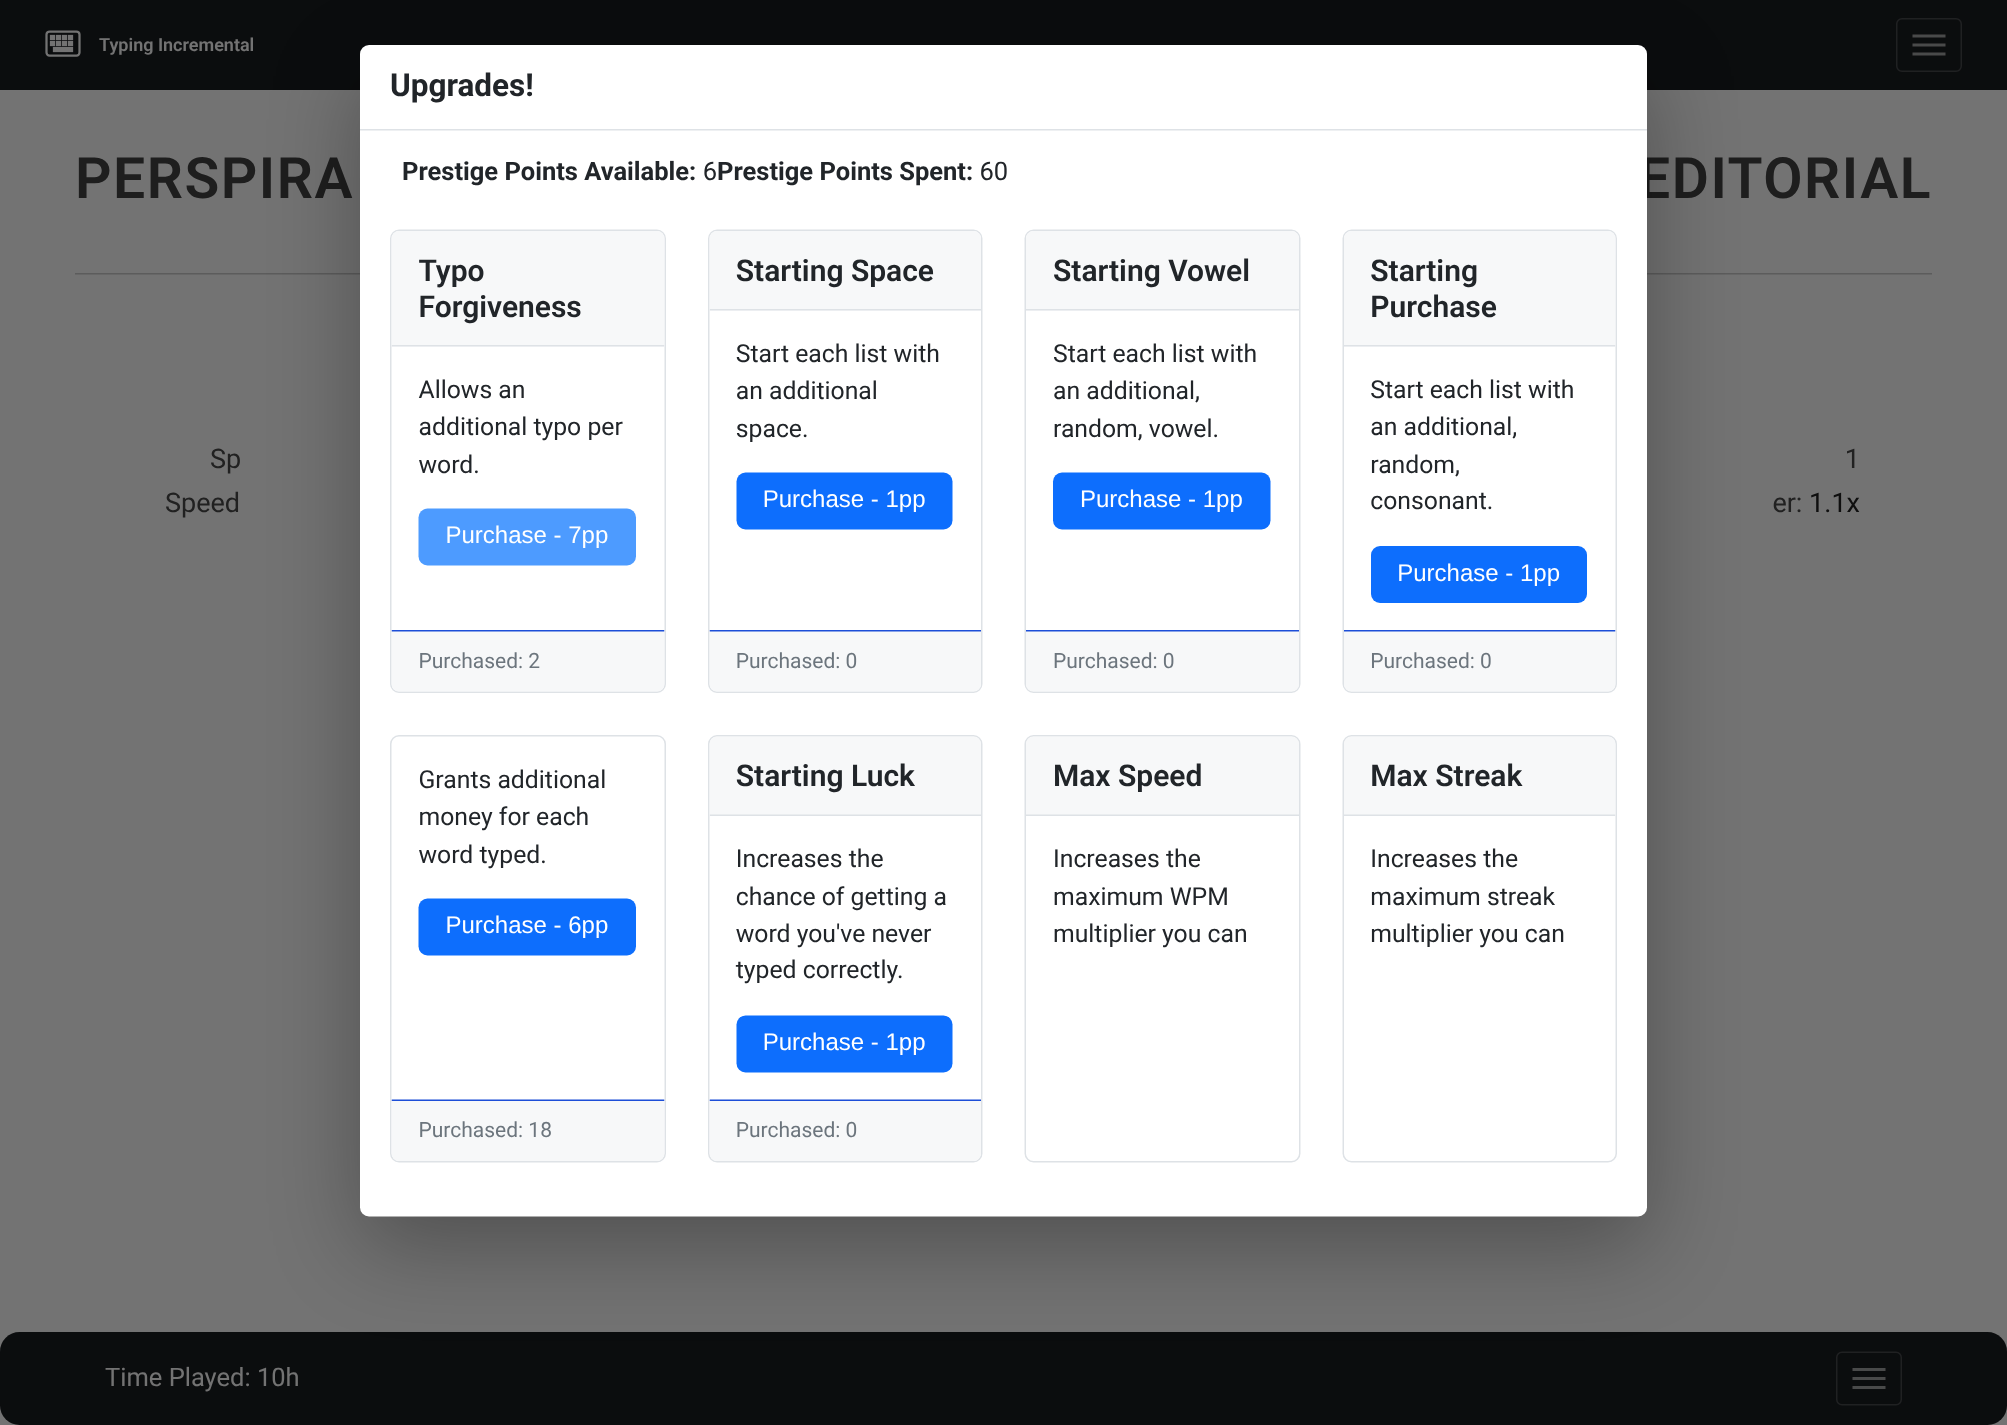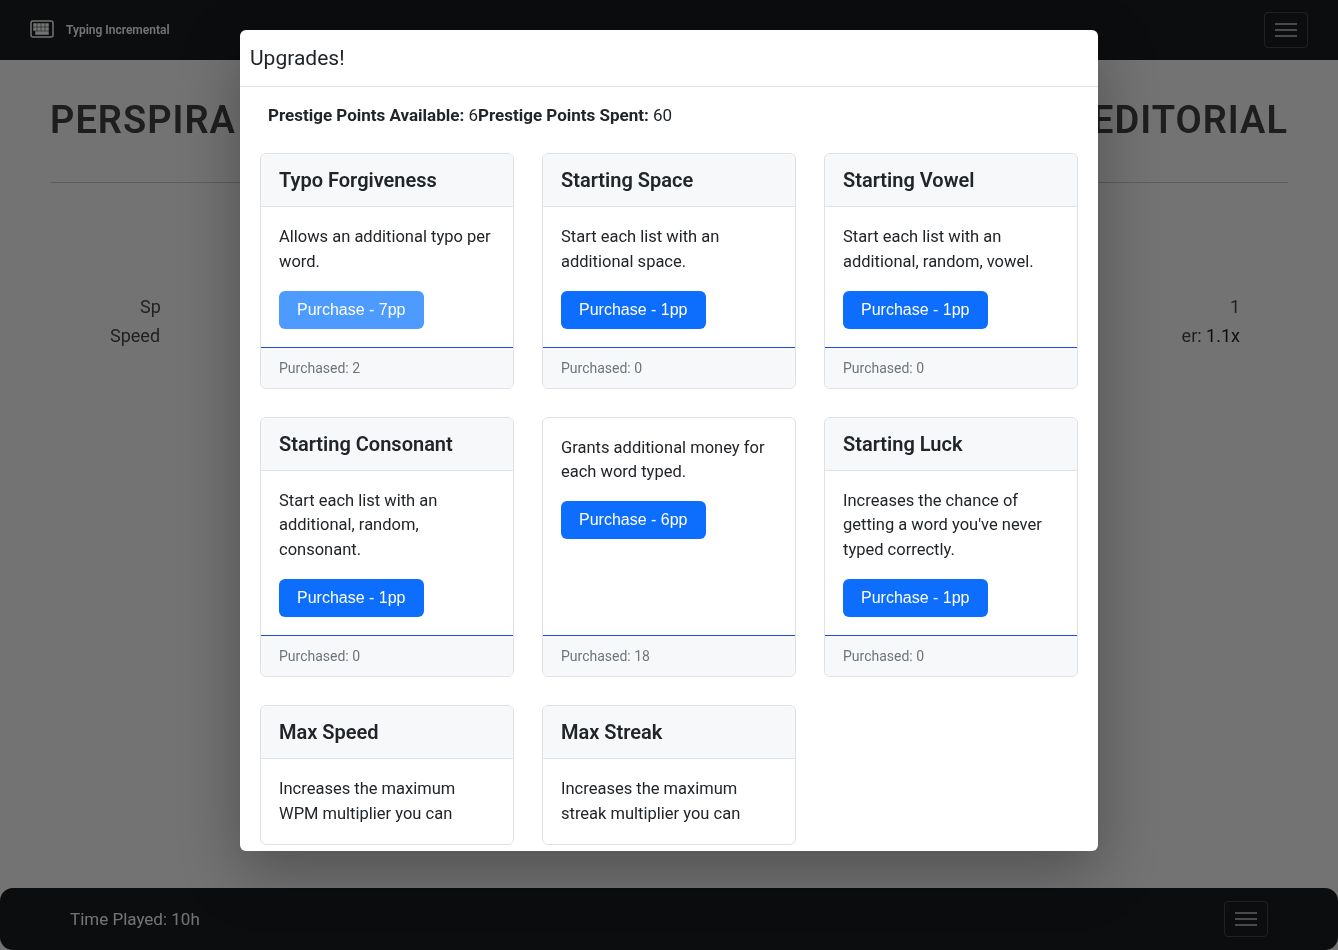--- a/index.html
+++ b/index.html
@@ -63,36 +63,36 @@
   .modal {
     position: absolute;
     top: 30px; left: 50%; transform: translateX(-50%);
     width: 858px;
     background: #fff;
     border-radius: 6px;
     box-shadow: 0 20px 60px rgba(0,0,0,.3);
     overflow: hidden;
   }
   .modal-header {
-    padding: 16px 10px;
+    padding: 16px 20px;
     font-size: 21px;
-    font-weight: 400;
+    font-weight: 700;
     border-bottom: 1px solid #dee2e6;
   }
   .pp-row {
     display: flex; justify-content: flex-start;
     padding: 18px 20px 28px 28px;
     font-size: 17px;
   }
   .pp-row b { font-weight: 700; }
   .grid {
     display: grid;
-    grid-template-columns: repeat(3, 1fr);
+    grid-template-columns: repeat(4, 1fr);
     gap: 28px;
-    padding: 0 20px 6px 20px;
+    padding: 0 20px 36px 20px;
   }
   .card {
     border: 1px solid #dee2e6;
     border-radius: 6px;
     display: flex;
     flex-direction: column;
     overflow: hidden;
   }
   .card-head {
     background: #f7f8f9;
@@ -213,21 +213,21 @@
         <div class="card-head">Starting Space</div>
         <div class="card-body"><div>Start each list with an additional space.</div><button class="btn">Purchase - 1pp</button></div>
         <div class="card-foot">Purchased: 0</div>
       </div>
       <div class="card">
         <div class="card-head">Starting Vowel</div>
         <div class="card-body"><div>Start each list with an additional, random, vowel.</div><button class="btn">Purchase - 1pp</button></div>
         <div class="card-foot">Purchased: 0</div>
       </div>
       <div class="card">
-        <div class="card-head">Starting Consonant</div>
+        <div class="card-head">Starting Purchase</div>
         <div class="card-body"><div>Start each list with an additional, random, consonant.</div><button class="btn">Purchase - 1pp</button></div>
         <div class="card-foot">Purchased: 0</div>
       </div>
       <div class="card">
         <div class="card-body"><div>Grants additional money for each word typed.</div><button class="btn">Purchase - 6pp</button></div>
         <div class="card-foot">Purchased: 18</div>
       </div>
       <div class="card">
         <div class="card-head">Starting Luck</div>
         <div class="card-body"><div>Increases the chance of getting a word you've never typed correctly.</div><button class="btn">Purchase - 1pp</button></div>

